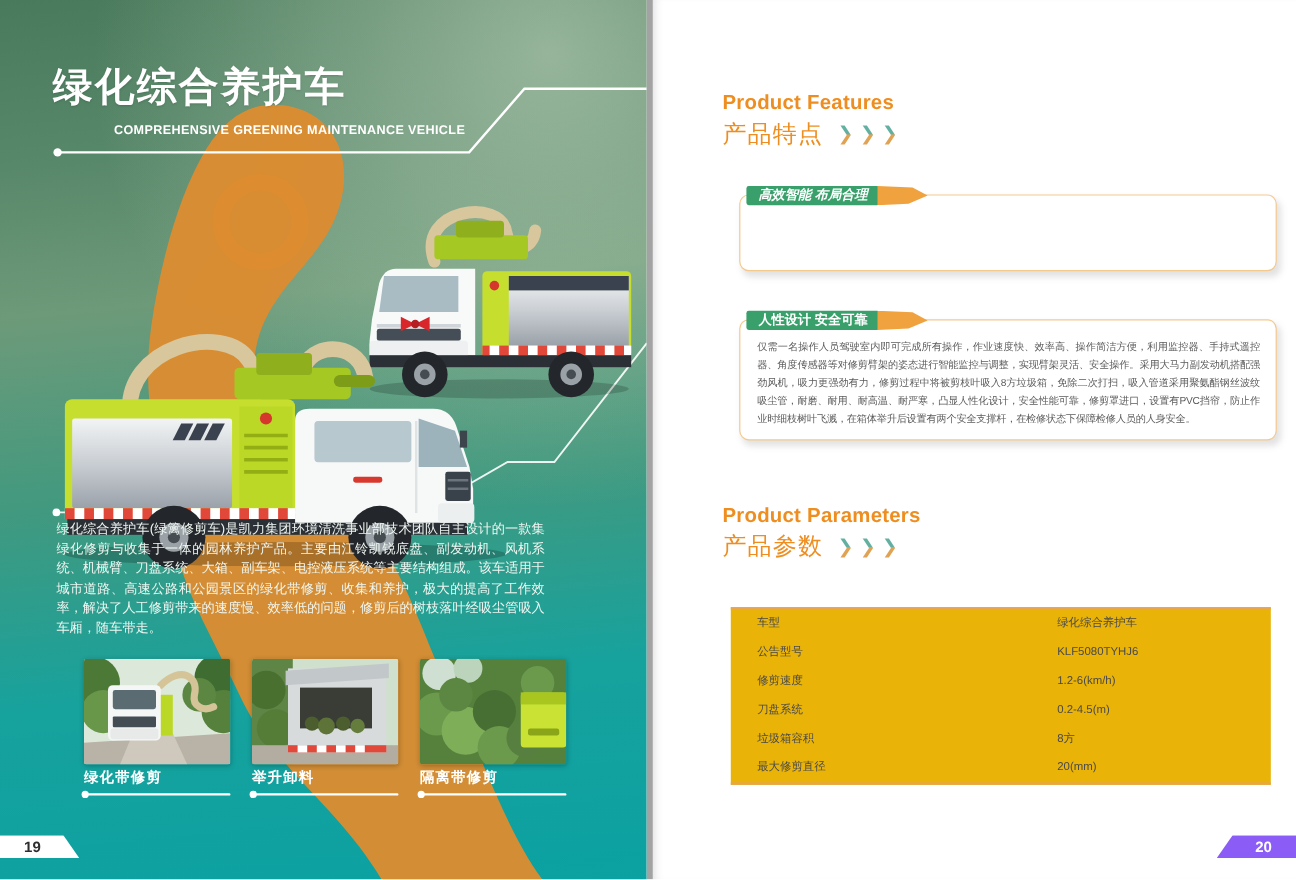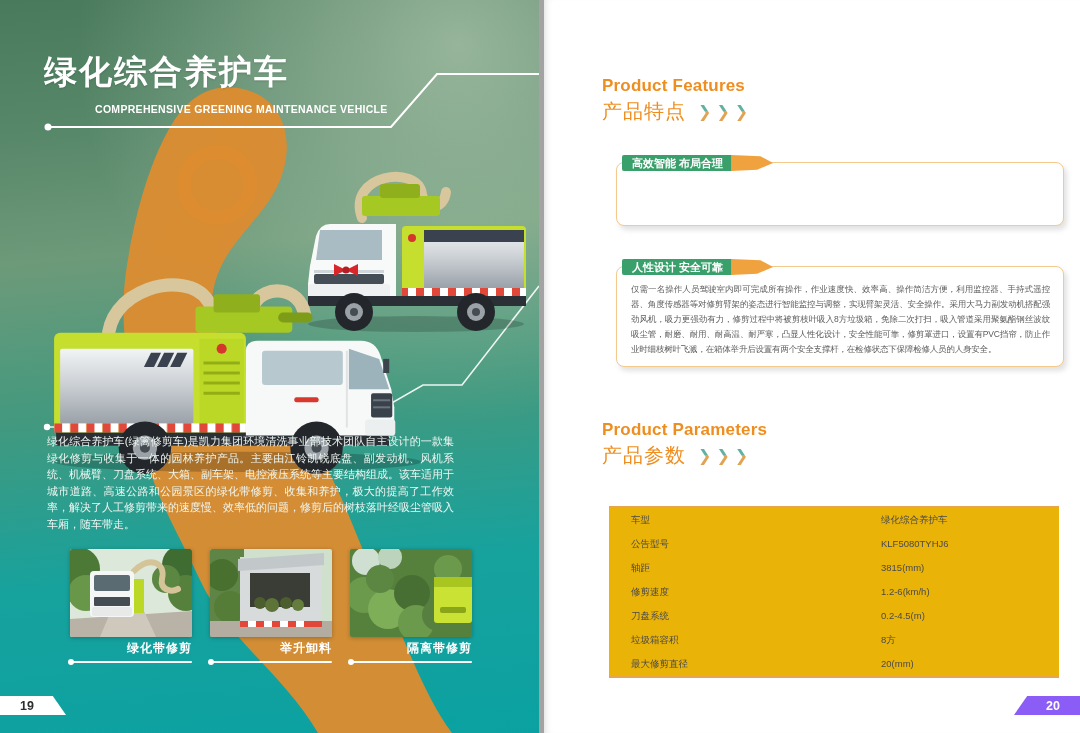--- a/index.html
+++ b/index.html
@@ -18,21 +18,21 @@
   .lp-title{ position:absolute; left:44px; top:50px; font-size:33px; font-weight:bold; color:#fff; letter-spacing:2px; text-shadow:0 1px 2px rgba(0,0,0,.15); }
   .lp-sub{ position:absolute; left:47px; top:103px; font-size:10.5px; font-weight:bold; color:#fff; letter-spacing:.3px;margin-left:48px; }
   .lp-desc{ position:absolute; left:47px; top:433px; width:407px; font-size:11px; line-height:16.5px; color:#eff6f1; text-align:justify; }
 
   .truck-large{ position:absolute; left:46px; top:266px; width:424px; height:214px; }
   .truck-small{ position:absolute; left:296px; top:166px; width:240px; height:170px; }
 
   .thumb{ position:absolute; top:549px; width:122px; height:88px; overflow:hidden; border-radius:2px; box-shadow:0 1px 4px rgba(0,0,0,.25); }
   .thumb svg{ display:block; width:100%; height:100%; }
   .t1{ left:70px; } .t2{ left:210px; } .t3{ left:350px; }
-  .thumb-label{ position:absolute; top:640px; width:122px; text-align:right; color:#fff; font-size:12px; font-weight:bold; letter-spacing:1px; }
+  .thumb-label{ position:absolute; top:640px; width:122px; text-align:left; color:#fff; font-size:12px; font-weight:bold; letter-spacing:1px; }
   .thumb-line{ position:absolute; top:661px; width:122px; height:2px; background:#fff; border-radius:1px; }
   .thumb-line::before{ content:''; position:absolute; left:-2px; top:-2px; width:6px; height:6px; border-radius:50%; background:#fff; }
 
   .tab19{ position:absolute; left:0; top:696px; width:66px; height:19px; background:#fff;
     clip-path:polygon(0 0,80% 0,100% 100%,0 100%); color:#2e2e2e; font-weight:bold; font-size:12.5px;
     display:flex; align-items:center; justify-content:center; padding-right:12px; }
   .tab20{ position:absolute; right:0; top:696px; width:66px; height:19px; background:#8b5cf6;
     clip-path:polygon(20% 0,100% 0,100% 100%,0 100%); color:#fff; font-weight:bold; font-size:12.5px;
     display:flex; align-items:center; justify-content:center; padding-left:12px; }
 
@@ -44,21 +44,21 @@
   .h-zh-row{ display:flex; align-items:center; gap:12px; margin-top:2px; }
   .h-zh{ font-size:20px; font-weight:normal; color:#ef8e20; letter-spacing:1px; }
   .chevrons{ font-size:16px; font-weight:bold; letter-spacing:5px; color:#dfa050; }
   @supports (-webkit-background-clip: text){
     .chevrons{ background:linear-gradient(180deg,#63b0a2 50%,#e0a253 50%); -webkit-background-clip:text; background-clip:text; color:transparent; }
   }
   .fh{ top:76px; } .ph{ top:420px; }
 
   .feature-box{ position:absolute; left:72px; width:448px; background:#fff; border:1px solid #f4c98e;
     border-radius:8px; padding:15px 13px 9px 14px; box-shadow:3px 4px 5px rgba(150,150,150,.28); }
-  .fb1{ top:162px; min-height:64px; } .fb2{ top:266px; min-height:76px; }
+  .fb1{ top:162px; min-height:64px;font-style:italic; } .fb2{ top:266px; min-height:76px; }
   .feature-tag{ position:absolute; top:-8px; left:5px; display:flex; height:16px; }
   .tag-text{ background:#3aa06b; color:#fff; font-size:11px; font-weight:bold; padding:0 10px; line-height:16px; border-radius:2px; white-space:nowrap; }
   .tag-arrow{ width:42px; height:16px; background:#f0a23e; margin-left:-2px;
     clip-path:polygon(0 0,70% 8%,100% 50%,62% 92%,0 100%); }
   .feature-text{ font-size:8.5px; line-height:15px; color:#5c5c5c; text-align:justify; letter-spacing:-.2px; }
 
   .param-table{ position:absolute; left:65px; top:490px; width:450px; border-top:2px solid #e7a64d; border-bottom:2px solid #e7a64d; background:#eab308;margin-top:16px; }
   .param-row{ position:relative; height:24px; line-height:24px; }
   .param-label{ position:absolute; left:22px; font-size:9.5px; color:#4a4a4a; }
   .param-value{ position:absolute; left:272px; font-size:9.5px; color:#4a4a4a; }
@@ -280,24 +280,20 @@
     <div class="param-table">
       <div class="param-row">
         <span class="param-label">车型</span>
         <span class="param-value">绿化综合养护车</span>
       </div>
       <div class="param-row">
         <span class="param-label">公告型号</span>
         <span class="param-value">KLF5080TYHJ6</span>
       </div>
       <div class="param-row">
-        <span class="param-label">轴距</span>
-        <span class="param-value">3815(mm)</span>
-      </div>
-      <div class="param-row">
         <span class="param-label">修剪速度</span>
         <span class="param-value">1.2-6(km/h)</span>
       </div>
       <div class="param-row">
         <span class="param-label">刀盘系统</span>
         <span class="param-value">0.2-4.5(m)</span>
       </div>
       <div class="param-row">
         <span class="param-label">垃圾箱容积</span>
         <span class="param-value">8方</span>

